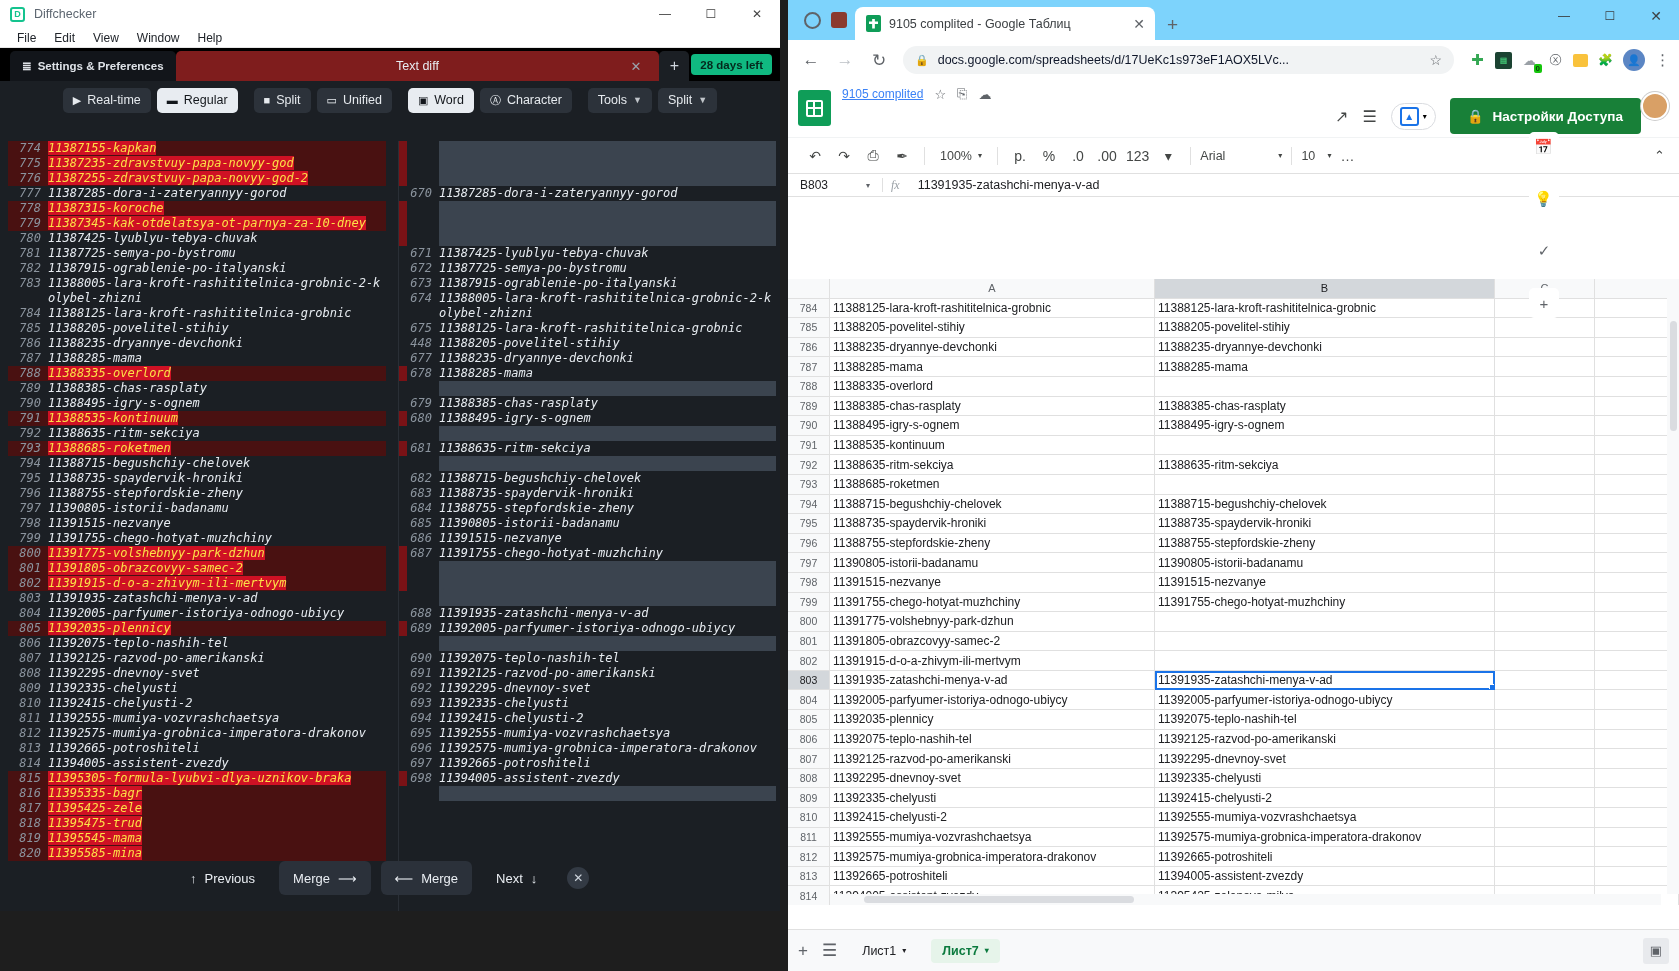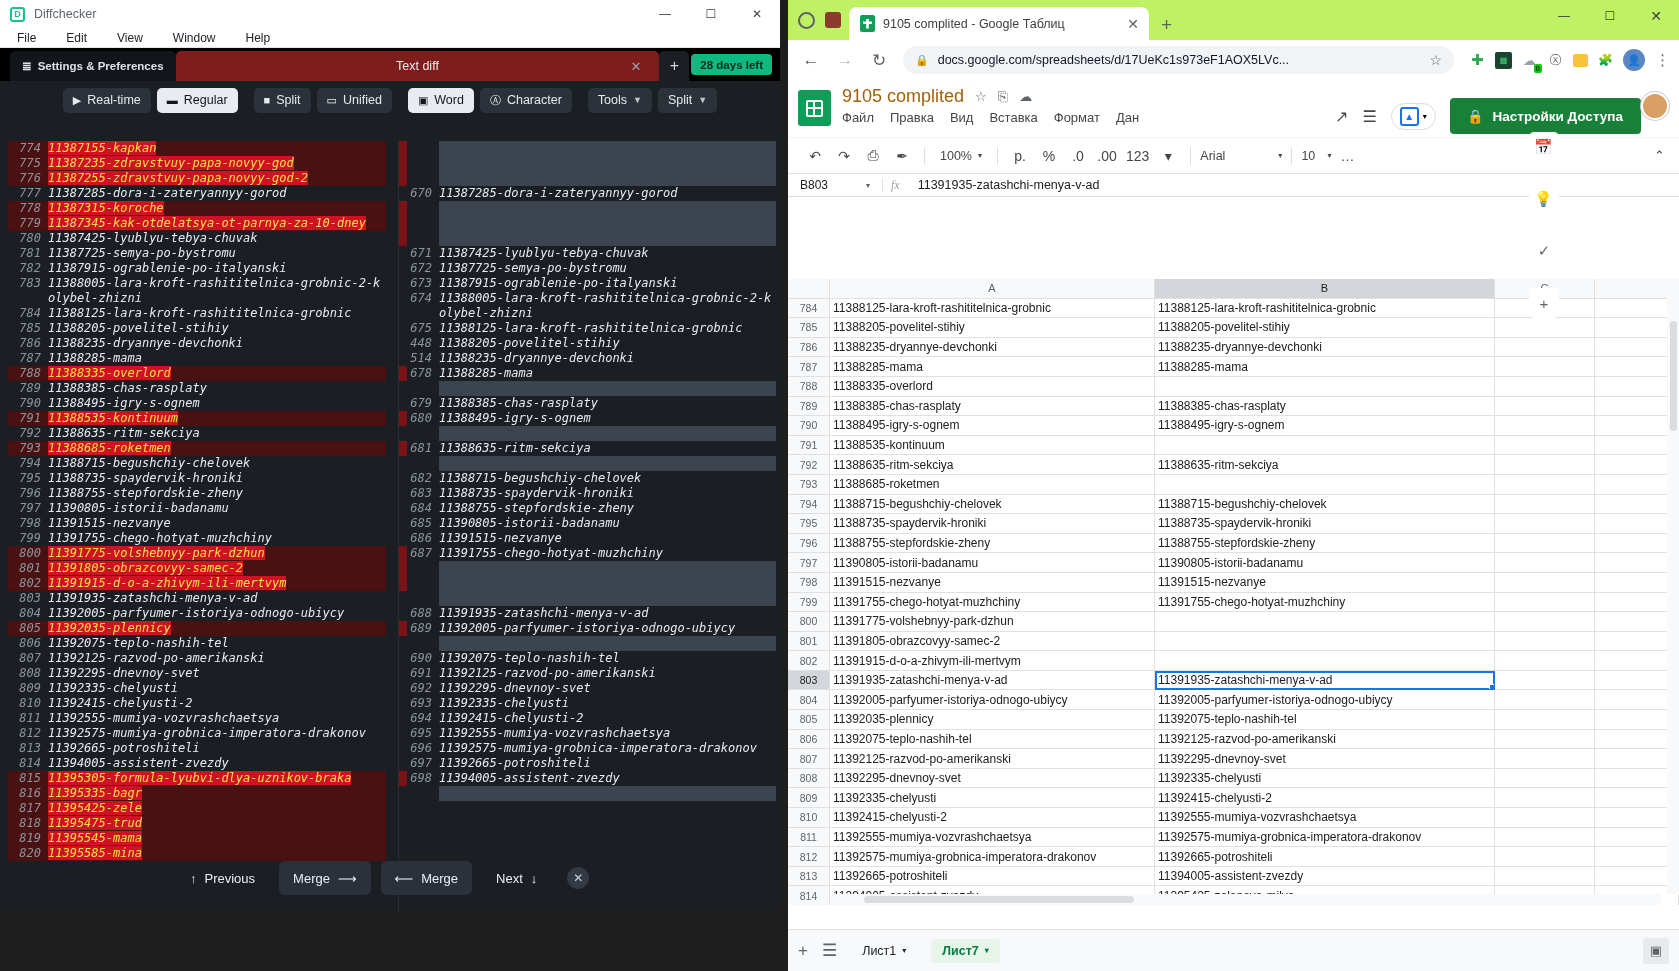--- a/index.html
+++ b/index.html
@@ -10,21 +10,21 @@
   #diffchecker { position:absolute; left:0; top:0; width:780px; height:911px; background:#1b1f24; }
 
   .dc-titlebar { height:28px; background:#ffffff; display:flex; align-items:center; padding-left:10px; }
   .dc-logo { width:15px; height:15px; border:2px solid #14c38e; border-radius:3px; display:flex;
              align-items:center; justify-content:center; font-size:9px; color:#14c38e; font-weight:bold; }
   .dc-apptitle { margin-left:9px; font-size:12.5px; color:#5d6670; }
   .dc-winbtns { margin-left:auto; display:flex; height:28px; }
   .dc-winbtn { width:46px; display:flex; align-items:center; justify-content:center;
                font-size:12px; color:#444; }
 
-  .dc-menubar { height:20px; background:#ffffff; display:flex; align-items:center; padding-left:8px; gap:12px;
+  .dc-menubar { height:20px; background:#ffffff; display:flex; align-items:center; padding-left:8px; gap:0px;
                 border-bottom:1px solid #e6e6e6; }
   .dc-menu { font-size:12px; color:#20242a; padding:1px 9px; }
 
   .dc-tabstrip { height:33px; background:#000; display:flex; align-items:stretch; }
   .dc-settings { display:flex; align-items:center; gap:6px; padding:0 12px; background:#12151a;
                  font-size:11.5px; color:#dfe3e8; font-weight:bold; margin:3px 0 0 10px; border-radius:5px 5px 0 0;}
   .dc-tab { flex:1; background:#7f1d1d; display:flex; align-items:center; justify-content:center;
             position:relative; font-size:12.5px; color:#e8ecf1; margin-top:3px; border-radius:5px 5px 0 0;}
   .dc-tab .x { position:absolute; right:18px; font-size:13px; color:#9aa3ad; }
   .dc-plus { width:30px; display:flex; align-items:center; justify-content:center; color:#cfd6dd; font-size:16px;
@@ -63,21 +63,21 @@
 
   .dc-nav { position:absolute; left:176px; bottom:16px; display:flex; align-items:center; gap:10px; z-index:5;}
   .navgrp { display:flex; background:#2b313a; border-radius:6px; overflow:hidden; }
   .navbtn { display:flex; align-items:center; gap:8px; height:34px; padding:0 14px; font-size:13px;
             color:#eaeef3; }
   .navclose { width:22px; height:22px; border-radius:50%; background:#333a44; color:#cfd6de;
               display:flex; align-items:center; justify-content:center; font-size:12px; margin-left:6px;}
 
   
   #chrome { position:absolute; left:788px; top:0; width:891px; height:971px; background:#fff; }
-  .ch-tabbar { height:40px; background:#bef264; display:flex; align-items:flex-end; padding-left:8px; }
+  .ch-tabbar { height:40px; background:#7dd3fc; display:flex; align-items:flex-end; padding-left:14px; }
   .ch-icons { display:flex; align-items:center; gap:10px; height:40px; padding:0 8px 0 2px; }
   .ch-circ { width:17px; height:17px; border-radius:50%; border:2px solid #5f6368; position:relative; }
   .ch-ext { width:16px; height:16px; background:#8b3a2e; border-radius:3px; }
   .ch-tab { height:33px; background:#fff; border-radius:8px 8px 0 0; display:flex; align-items:center;
             gap:8px; padding:0 10px 0 11px; min-width:300px; max-width:320px; }
   .sheets-mini { width:15px; height:17px; background:#0f9d58; border-radius:2px; display:flex;
                  align-items:center; justify-content:center; }
   .sheets-mini i { display:block; width:9px; height:10px; background:#fff;
                    clip-path:polygon(35% 0,65% 0,65% 30%,100% 30%,100% 55%,65% 55%,65% 100%,35% 100%,35% 55%,0 55%,0 30%,35% 30%); }
   .ch-tabtitle { font-size:12.5px; color:#3c4043; white-space:nowrap; overflow:hidden;
@@ -114,21 +114,21 @@
   
   .gs-app { position:absolute; top:80px; left:0; right:0; bottom:0; background:#fff; overflow:hidden;}
   .gs-header { height:57px; display:flex; align-items:flex-start; padding:6px 10px 0 10px; background:#fff;}
   .gs-logo { width:33px; height:36px; background:#0f9d58; border-radius:3px; display:flex; align-items:center;
              justify-content:center; margin-top:4px; flex:none; }
   .gs-logo i { display:block; width:17px; height:17px; border:2px solid #fff; border-radius:2px; position:relative;}
   .gs-logo i::before { content:""; position:absolute; left:0; right:0; top:5px; height:2px; background:#fff; }
   .gs-logo i::after { content:""; position:absolute; top:0; bottom:0; left:5px; width:2px; background:#fff; }
   .gs-titleblock { margin-left:11px; flex:1; min-width:0; }
   .gs-docrow { display:flex; align-items:center; gap:11px; }
-  .gs-doctitle { font-size:18px; color:#a16207; }
+  .gs-doctitle { font-size:12px; color:#3b82f6;text-decoration:underline; }
   .gs-ti { font-size:13px; color:#5f6368; }
   .gs-menurow { display:flex; gap:16px; margin-top:3px; overflow:hidden; }
   .gs-menu { font-size:13px; color:#444746; white-space:nowrap; }
   .gs-headright { display:flex; align-items:center; gap:14px; margin-top:12px; flex:none; padding-left:10px;}
   .gs-hicon { font-size:16px; color:#444746; }
   .gs-upload { display:flex; align-items:center; gap:4px; border:1px solid #dadce0; border-radius:16px;
                padding:3px 8px; }
   .gs-upbox { width:19px; height:19px; border:2px solid #1a73e8; border-radius:3px; color:#1a73e8;
               display:flex; align-items:center; justify-content:center; font-size:10px; }
   .gs-share { display:flex; align-items:center; gap:8px; background:#188038; color:#fff; height:36px;
@@ -505,21 +505,21 @@
         </div>
         <div class="lrow">
           <span class="lno">675</span>
           <span class="ltxt">11388125-lara-kroft-rashititelnica-grobnic</span>
         </div>
         <div class="lrow">
           <span class="lno">448</span>
           <span class="ltxt">11388205-povelitel-stihiy</span>
         </div>
         <div class="lrow">
-          <span class="lno">514</span>
+          <span class="lno">677</span>
           <span class="ltxt">11388235-dryannye-devchonki</span>
         </div>
         <div class="lrow">
           <span class="lno">678</span>
           <span class="ltxt">11388285-mama</span>
         </div>
         <div class="lrow gap" style="height: 15px;">
           <span class="lno" style="height: 15px;"></span>
           <span class="ltxt"></span>
         </div>
@@ -699,28 +699,20 @@
     <div class="gs-header">
       <div class="gs-logo">
           <i></i>
         </div>
       <div class="gs-titleblock">
         <div class="gs-docrow">
           <span class="gs-doctitle">9105 complited</span>
           <span class="gs-ti">☆</span>
           <span class="gs-ti">⎘</span>
           <span class="gs-ti">☁</span>
-        </div>
-        <div class="gs-menurow">
-          <span class="gs-menu">Файл</span>
-          <span class="gs-menu">Правка</span>
-          <span class="gs-menu">Вид</span>
-          <span class="gs-menu">Вставка</span>
-          <span class="gs-menu">Формат</span>
-          <span class="gs-menu">Дан</span>
         </div>
       </div>
       <div class="gs-headright">
         <span class="gs-hicon">↗</span>
         <span class="gs-hicon">☰</span>
         <span class="gs-upload">
           <span class="gs-upbox">▲</span>
           <span class="sb-caret">▾</span>
         </span>
         <span class="gs-share">

